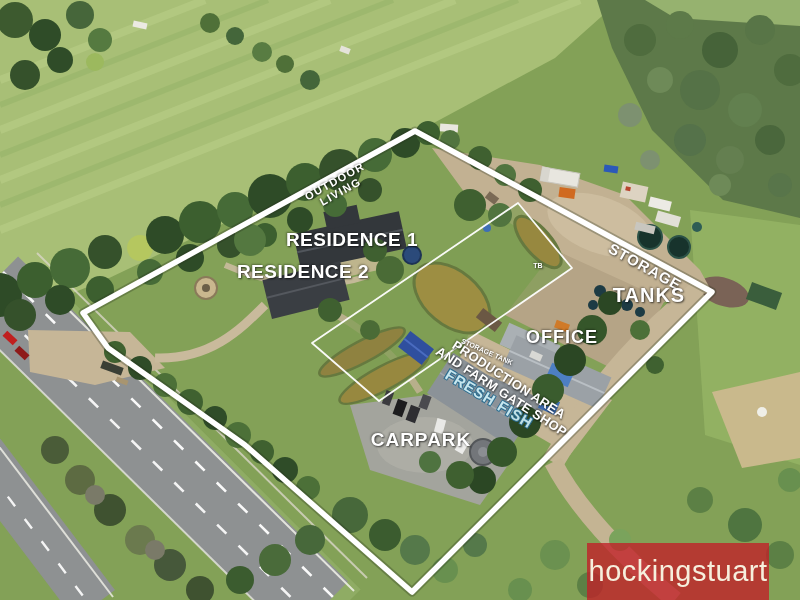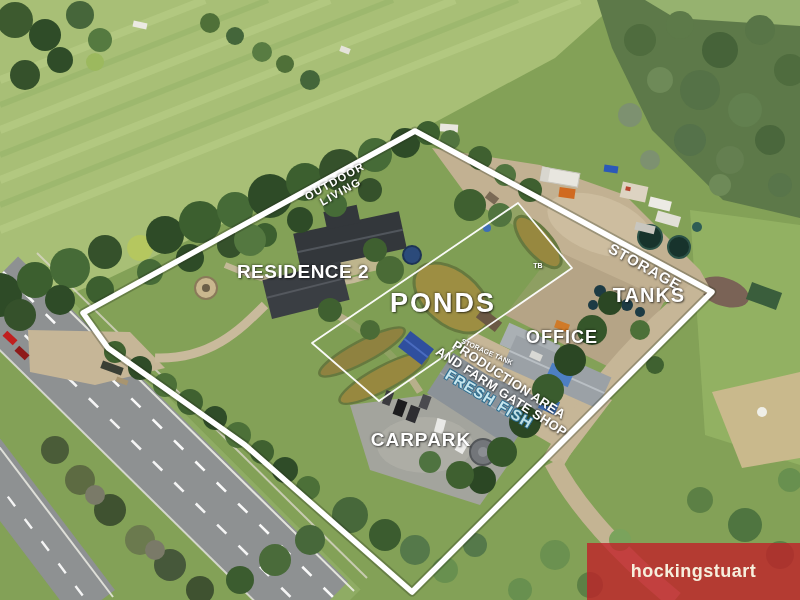--- a/index.html
+++ b/index.html
@@ -6,23 +6,23 @@
   .scene{position:relative;width:800px;height:600px;overflow:hidden;
          font-family:"Liberation Sans",sans-serif;}
   .scene svg{position:absolute;left:0;top:0;}
   .lbl{position:absolute;color:#fff;font-weight:bold;white-space:nowrap;
        transform:translate(-50%,-50%) rotate(var(--r,0deg));
        text-align:center;line-height:1.08;
        text-shadow:1px 1px 2px rgba(0,0,0,.65), -1px -1px 2px rgba(0,0,0,.3);}
   .lbl.roofpaint{color:#cdeff7;font-weight:bold;
        text-shadow:1px 1px 0 #2a6c90,-1px -1px 0 #2a6c90,1px -1px 0 #2a6c90,-1px 1px 0 #2a6c90;
        opacity:.92;}
-  .logo-box{position:absolute;left:587px;top:543px;width:213px;height:57px;
+  .logo-box{position:absolute;left:587px;top:543px;width:182px;height:57px;
        display:flex;align-items:center;justify-content:center;
-       font-weight:bold;font-size:18px;letter-spacing:.5px;}
+       font-weight:normal;font-size:29px;letter-spacing:.5px;}
 </style>
 </head>
 <body>
 
 <div class="scene">
 <svg width="800" height="600" viewBox="0 0 800 600">
 
   <rect x="0" y="0" width="800" height="600" fill="#83a157"></rect>
 
   <g>
@@ -338,22 +338,22 @@
     <polygon points="415,131 712,292 412,592 245,445 108,348 83,313" fill="none" stroke="rgba(40,50,30,0.3)" stroke-width="9" stroke-linejoin="round"></polygon>
     <polygon points="415,131 712,292 412,592 245,445 108,348 83,313" fill="none" stroke="#ffffff" stroke-width="5.5" stroke-linejoin="round"></polygon>
     <polygon points="518,203 572,268 379,401 312,343" fill="none" stroke="#ffffff" stroke-width="1.8" stroke-linejoin="round" opacity=".95"></polygon>
   </g>
 </svg>
 
   <div class="lbl" style="left:338px;top:187px;font-size:11px;letter-spacing:1.5px;--r:-29deg">
     <div>OUTDOOR</div>
     <div>LIVING</div>
   </div>
+  <div class="lbl" style="left:352px;top:240px;font-size:19px;letter-spacing:.5px">RESIDENCE 1</div>
   <div class="lbl" style="left:303px;top:272px;font-size:19px;letter-spacing:.5px">RESIDENCE 2</div>
-  <div class="lbl" style="left:443px;top:304px;font-size:27px;letter-spacing:2px">PONDS</div>
   <div class="lbl" style="left:645px;top:267px;font-size:15px;letter-spacing:1px;--r:29deg">STORAGE</div>
   <div class="lbl" style="left:649px;top:296px;font-size:20px;letter-spacing:1px">TANKS</div>
   <div class="lbl" style="left:562px;top:338px;font-size:18px;letter-spacing:1px">OFFICE</div>
   <div class="lbl" style="left:505px;top:386px;font-size:13px;letter-spacing:.3px;--r:33deg">
     <div>PRODUCTION AREA</div>
     <div>AND FARM GATE SHOP</div>
   </div>
   <div class="lbl" style="left:487px;top:352px;font-size:7px;--r:24deg">STORAGE TANK</div>
   <div class="lbl roofpaint" style="left:489px;top:399px;font-size:15px;letter-spacing:1px;--r:31deg">FRESH FISH</div>
   <div class="lbl" style="left:421px;top:440px;font-size:19px;letter-spacing:1px">CARPARK</div>

